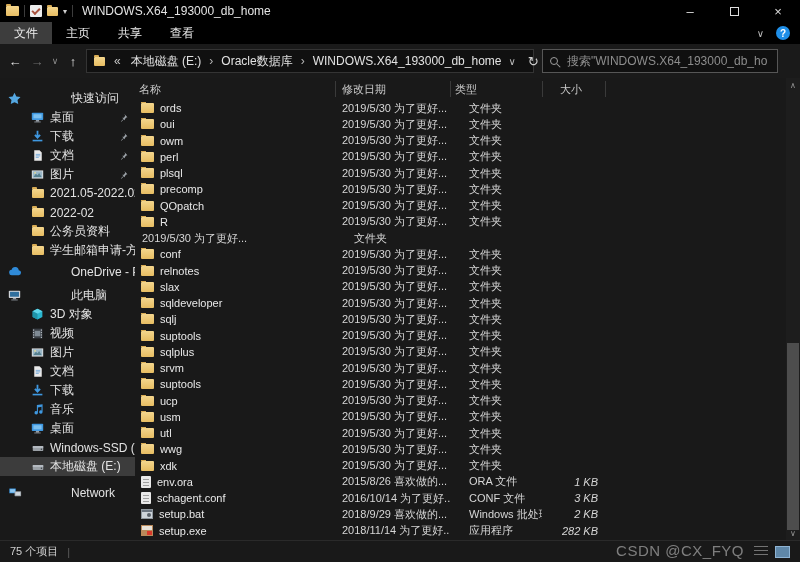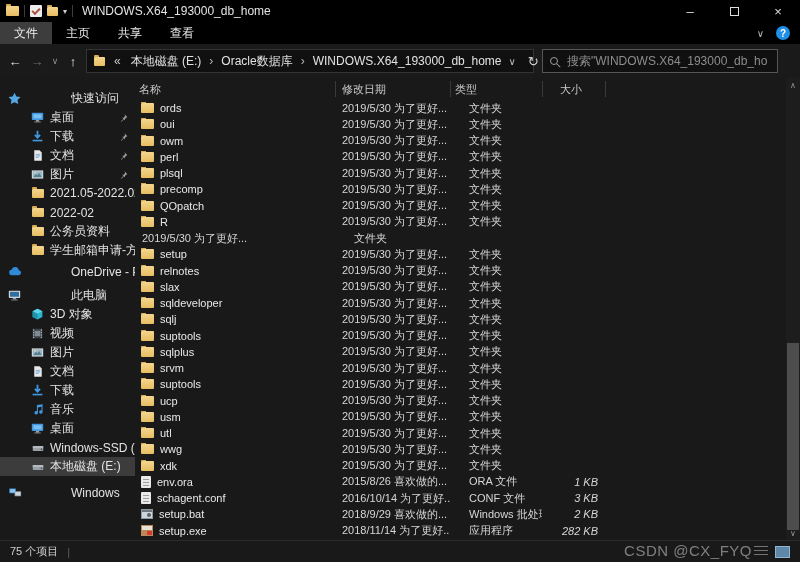--- a/index.html
+++ b/index.html
@@ -111,21 +111,21 @@
   .sb-thumb{position:absolute;left:1px;right:1px;top:265px;height:187px;background:#4d4d4d;}
 
   
   .statusbar{position:absolute;left:0;right:0;bottom:0;height:22px;background:#191919;
         border-top:1px solid #2a2a2a;display:flex;align-items:center;font-size:11px;
         color:#cfcfcf;padding:0 10px;}
   .status-divider{margin-left:9px;color:#5d5d5d;}
   .status-views{margin-left:auto;display:flex;gap:7px;align-items:center;}
   .v-details{width:14px;height:11px;background:repeating-linear-gradient(#8a8a8a 0 1px,transparent 1px 4px);opacity:.8;}
   .v-thumbs{width:15px;height:12px;background:#5f87a8;border:1px solid #8fb4d4;}
-  .watermark{position:absolute;right:48px;bottom:3px;font-size:15px;z-index:6;
+  .watermark{position:absolute;right:56px;bottom:3px;font-size:15px;z-index:6;
         color:rgba(200,200,200,0.58);letter-spacing:.5px;}
 </style>
 </head>
 <body>
 
 <div class="window">
 
   <div class="titlebar">
     <div class="qat">
       <span class="i-folder"></span>
@@ -400,21 +400,21 @@
       <div class="sec-gap-lg">
         <div class="side-item lvl1">
           <span class="sicon">
             <svg width="14" height="13" viewBox="0 0 16 16">
               <rect x="1" y="3" width="8" height="6" rx=".5" fill="#3f98e0"></rect>
               <rect x="2" y="4" width="6" height="4" fill="#8ec6ef"></rect>
               <rect x="7.5" y="6.5" width="8" height="6" rx=".5" fill="#9aa0a6"></rect>
               <rect x="8.5" y="7.5" width="6" height="4" fill="#cfd6dd"></rect>
             </svg>
           </span>
-          <span class="side-label">Windows</span>
+          <span class="side-label">Network</span>
         </div>
       </div>
     </div>
 
   <div class="filelist">
     <div class="fl-header">
       <span class="h-name">名称</span>
       <span class="h-date">修改日期</span>
       <span class="h-type">类型</span>
       <span class="h-size">大小</span>
@@ -497,21 +497,21 @@
           <span class="fsize"></span>
         </div>
         <div class="frow">
           <span class="fdate">2019/5/30 为了更好...</span>
           <span class="ftype">文件夹</span>
           <span class="fsize"></span>
         </div>
         <div class="frow">
           <span class="fname-cell">
             <span class="i-folder"></span>
-            <span>setup</span>
+            <span>conf</span>
           </span>
           <span class="fdate">2019/5/30 为了更好...</span>
           <span class="ftype">文件夹</span>
           <span class="fsize"></span>
         </div>
         <div class="frow">
           <span class="fname-cell">
             <span class="i-folder"></span>
             <span>relnotes</span>
           </span>

